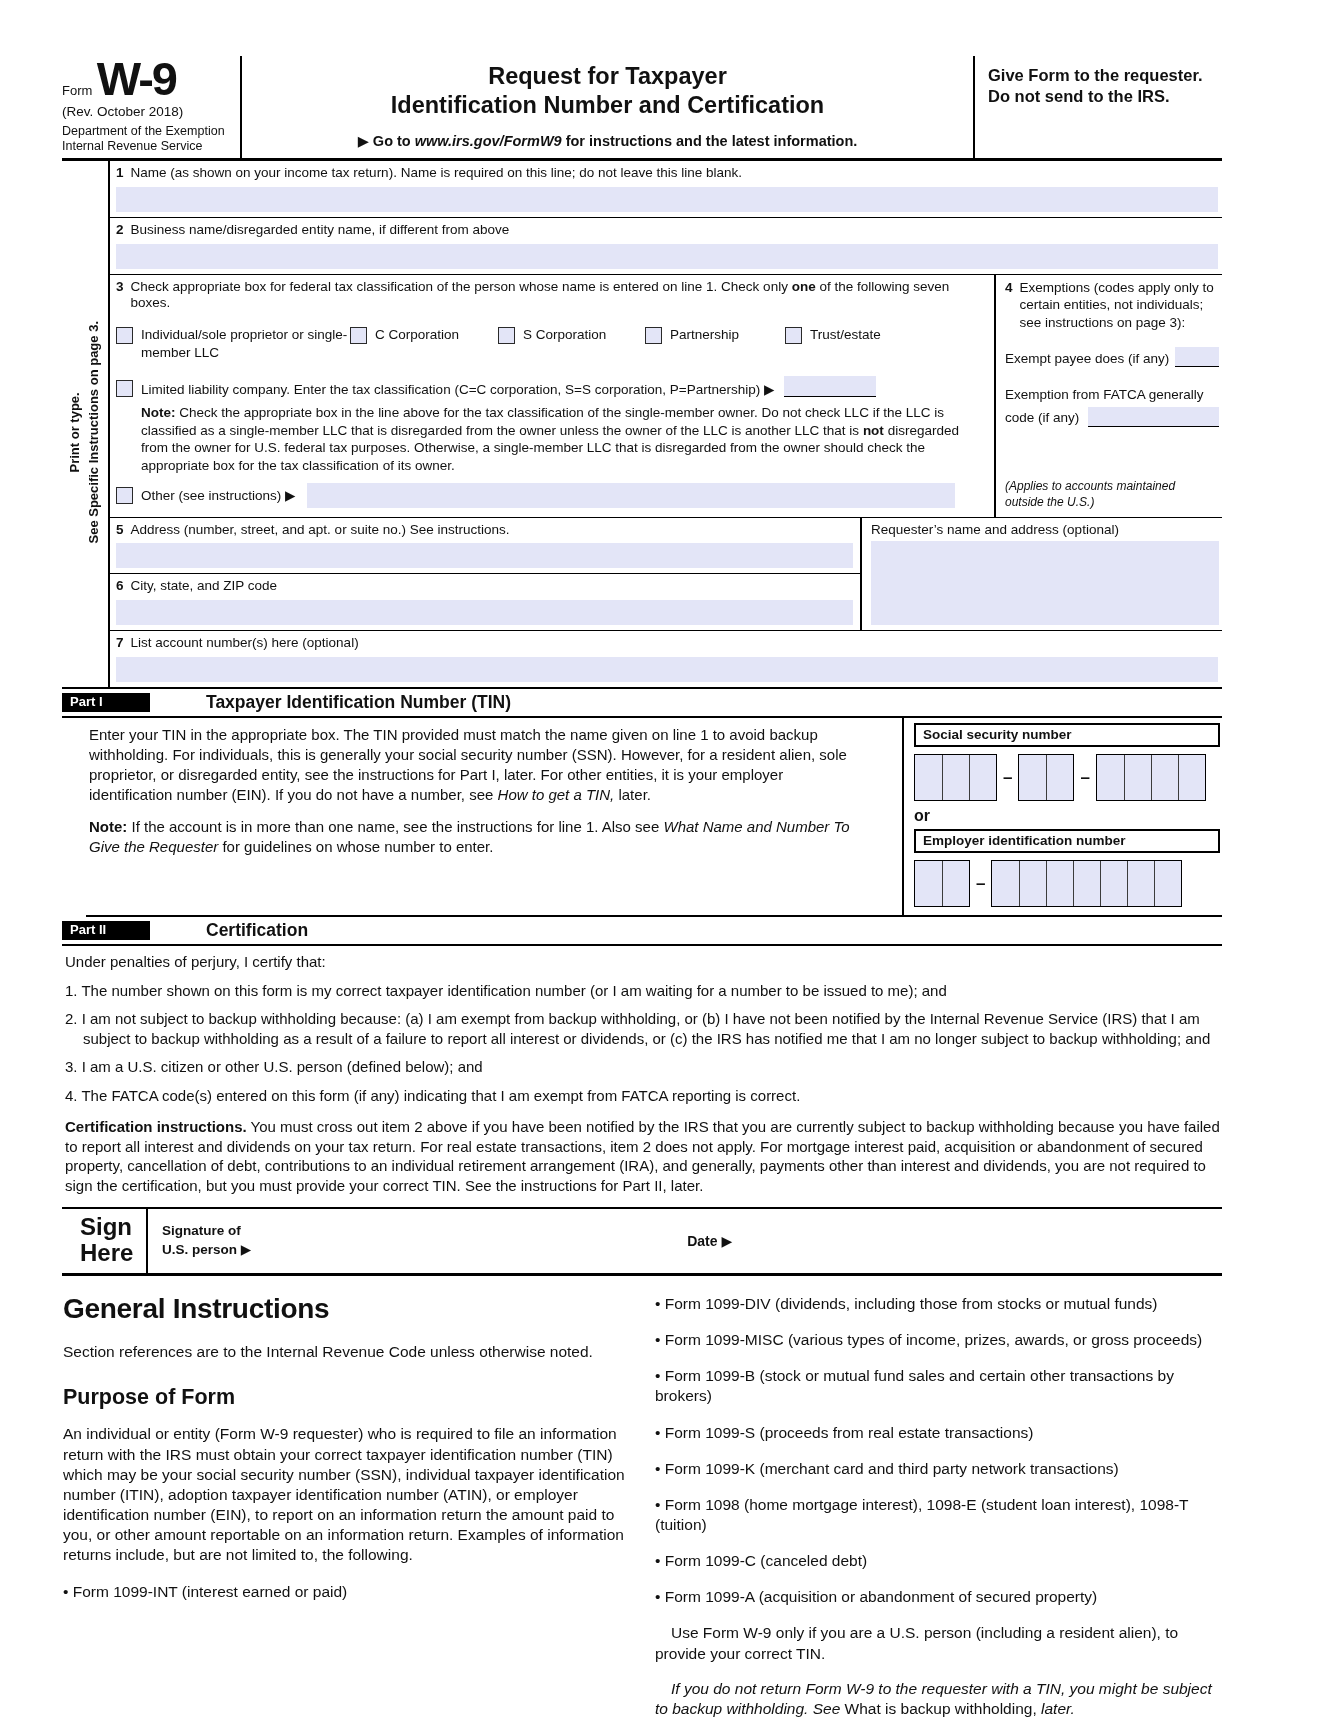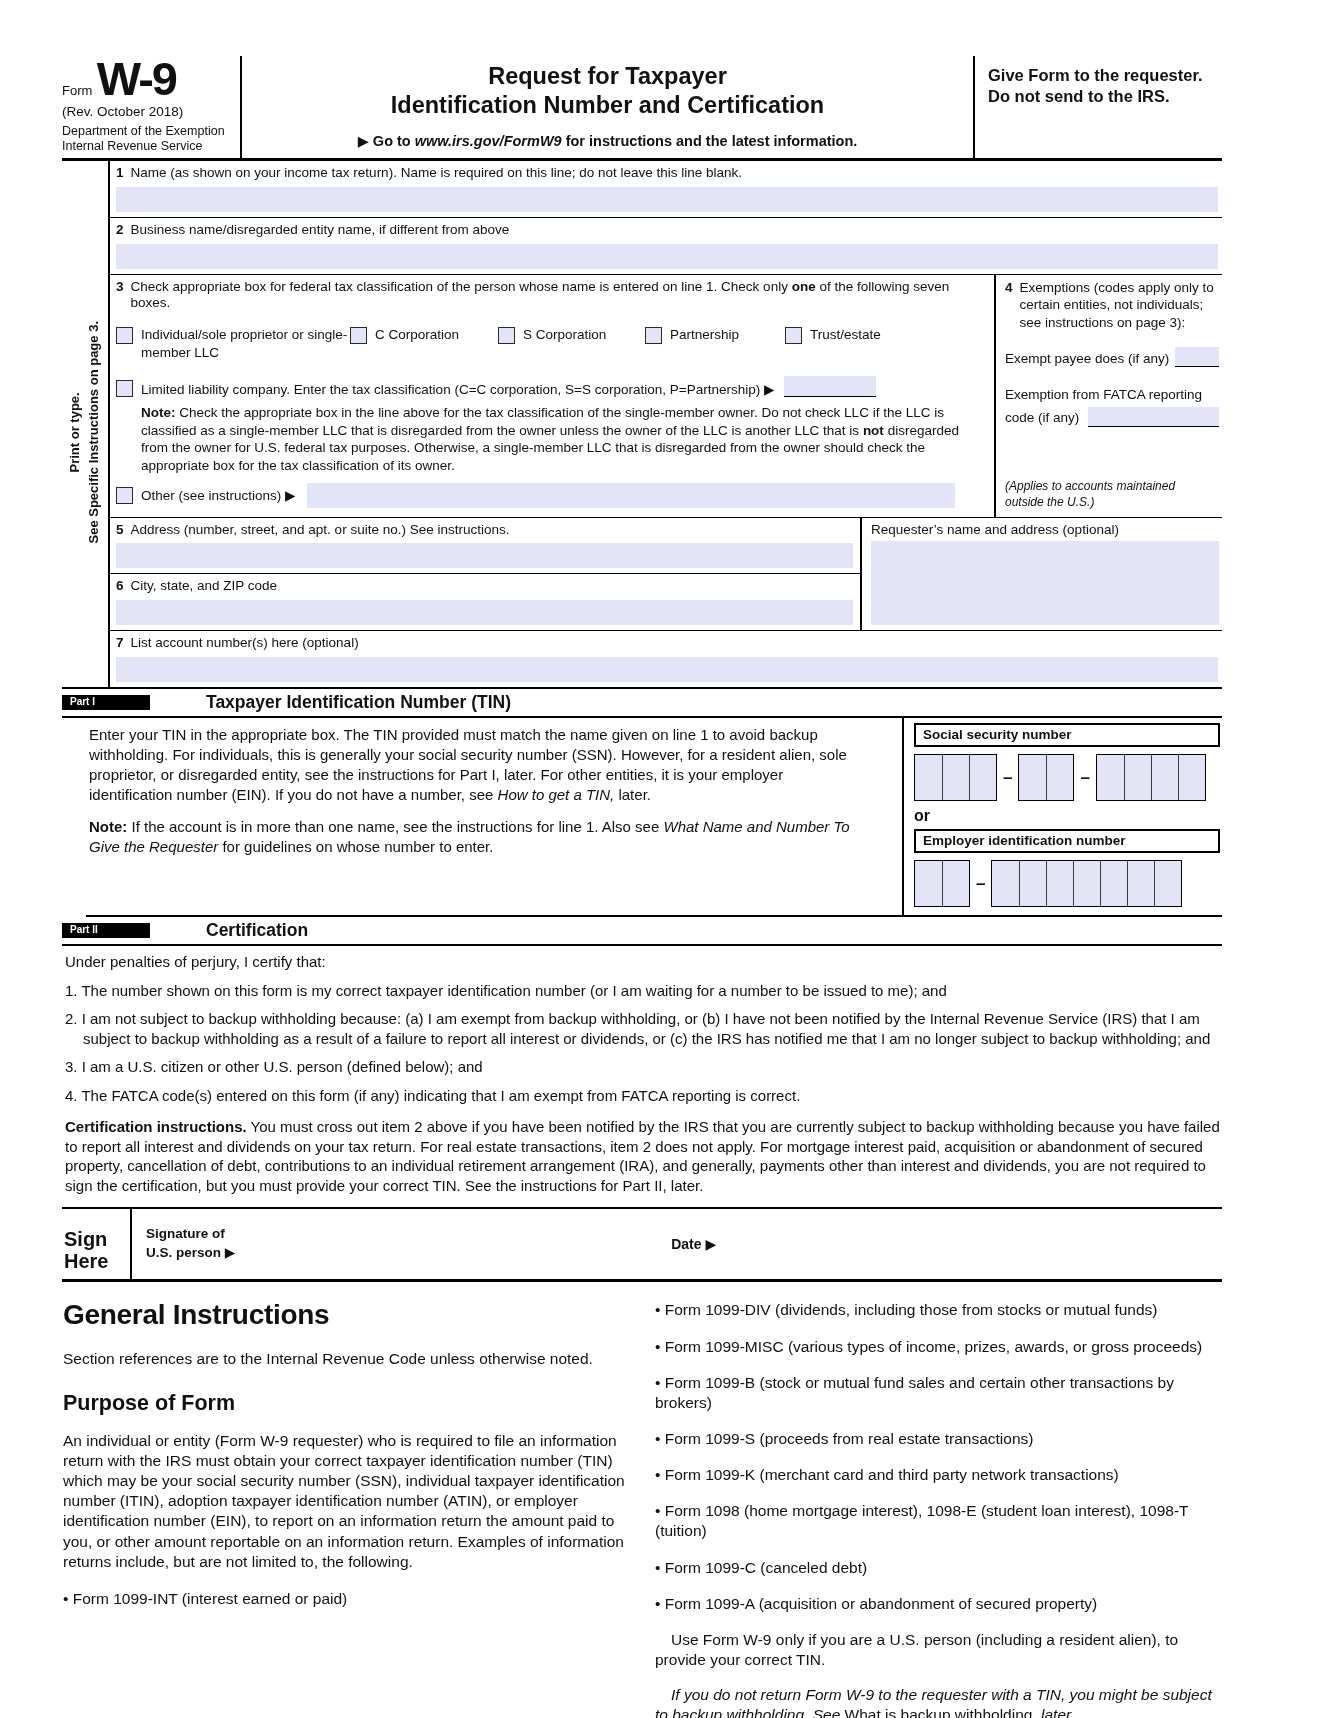--- a/index.html
+++ b/index.html
@@ -70,21 +70,21 @@
 
   .r56{display:flex;border-bottom:1.5px solid var(--line);}
   .r56-left{flex:1;border-right:2px solid var(--line);display:flex;flex-direction:column;}
   .row5{border-bottom:1.5px solid var(--line);padding:4px 6px 0 6px;}
   .row6{padding:4px 6px 0 6px;}
   .requester{width:360px;padding:4px 3px 5px 9px;display:flex;flex-direction:column;font-size:13.5px;}
   .req-fill{flex:1;background:var(--lav);margin-top:4px;}
 
   
   .part-hdr{display:flex;align-items:center;border-bottom:2px solid var(--line);padding:3px 0;}
-  .part-badge{background:#000;color:#fff;font-weight:bold;font-size:10px;width:88px;
+  .part-badge{background:#000;color:#fff;font-weight:bold;font-size:13px;width:88px;
     padding:1px 6px 3px 8px;}
   .part-title{font-weight:bold;font-size:17.5px;margin-left:56px;}
 
   
   .tin{display:flex;border-bottom:2px solid var(--line);margin-left:24px;}
   .tin-text{flex:1;padding:7px 34px 9px 3px;border-right:2px solid var(--line);font-size:15px;line-height:1.33;}
   .tin-text .p2{margin-top:12px;}
   .italic{font-style:italic;}
   .bold{font-weight:bold;}
   .tin-boxes{width:318px;padding:5px 2px 8px 10px;display:flex;flex-direction:column;}
@@ -96,21 +96,21 @@
   .dash{font-weight:bold;font-size:17px;margin:0 6px;}
   .or-label{font-weight:bold;font-size:16px;margin:6px 0 4px;}
 
   
   .cert{padding:6px 2px 12px 3px;font-size:15px;line-height:1.3;}
   .c-item{margin-top:9px;padding-left:18px;text-indent:-18px;}
   .cert-instr{margin-top:12px;}
 
   
   .sign-row{display:flex;align-items:stretch;border-top:2px solid var(--line);border-bottom:3px solid var(--line);}
-  .sign-here{width:68px;font-size:20px;font-weight:bold;line-height:1.08;padding:20px 0 7px 2px;}
+  .sign-here{width:68px;font-size:24px;font-weight:bold;line-height:1.08;padding:5px 0 7px 2px;margin-left:16px;}
   .sig-area{flex:1;border-left:2px solid var(--line);display:flex;align-items:center;padding:5px 0 5px 14px;}
   .sig-label{font-weight:bold;font-size:13.5px;line-height:1.4;}
   .signature-space{width:436px;}
   .date-label{font-weight:bold;font-size:14px;}
   .date-space{flex:1;}
 
   
   .gi{display:flex;gap:25px;padding:13px 0 0 1px;}
   .gi-left{width:567px;font-size:15.5px;line-height:1.3;}
   .gi-right{flex:1;font-size:15.5px;line-height:1.3;padding-top:5px;}
@@ -218,21 +218,21 @@
         <div class="box4">
           <div class="b4-head">
               <span class="fnum">4</span>
               <span>Exemptions (codes apply only to certain entities, not individuals; see instructions on page 3):</span>
             </div>
           <div class="exempt-row">
             <span>Exempt payee does (if any)</span>
             <div class="exempt-fill"></div>
           </div>
           <div class="fatca-block">
-            <div>Exemption from FATCA reporting</div>
+            <div>Exemption from FATCA generally</div>
             <div class="fatca-row">
               <span>code (if any)</span>
               <div class="fatca-fill"></div>
             </div>
           </div>
           <div class="applies">(Applies to accounts maintained outside the U.S.)</div>
         </div>
       </div>
 
       <div class="r56">

